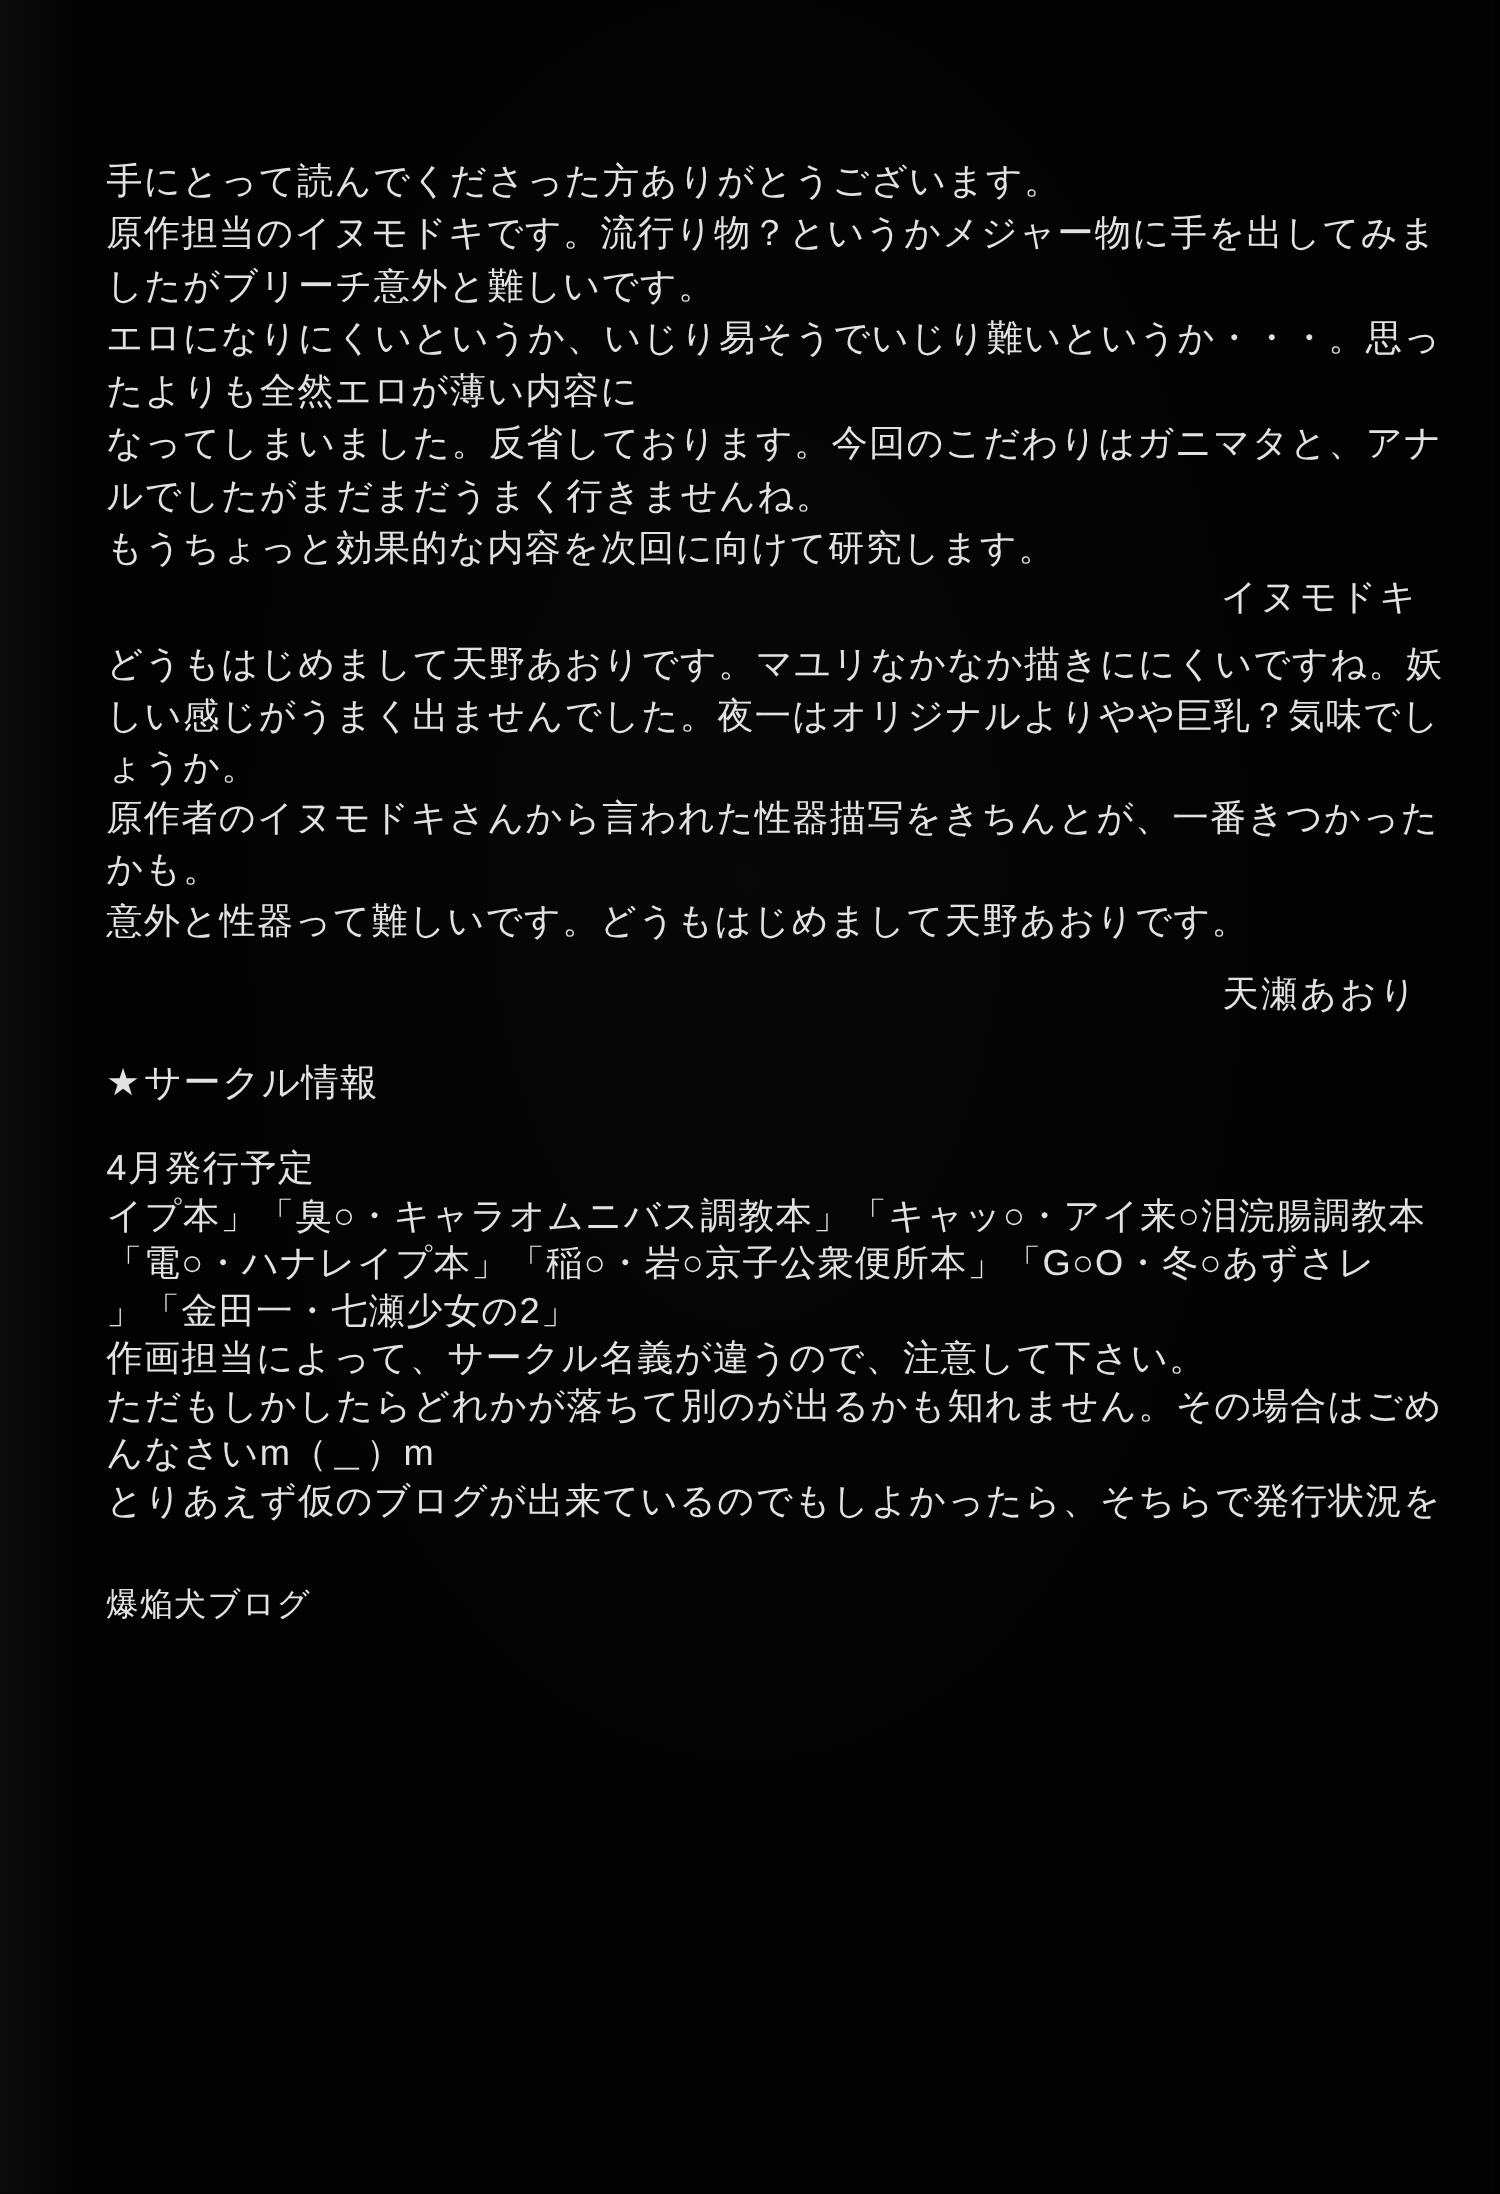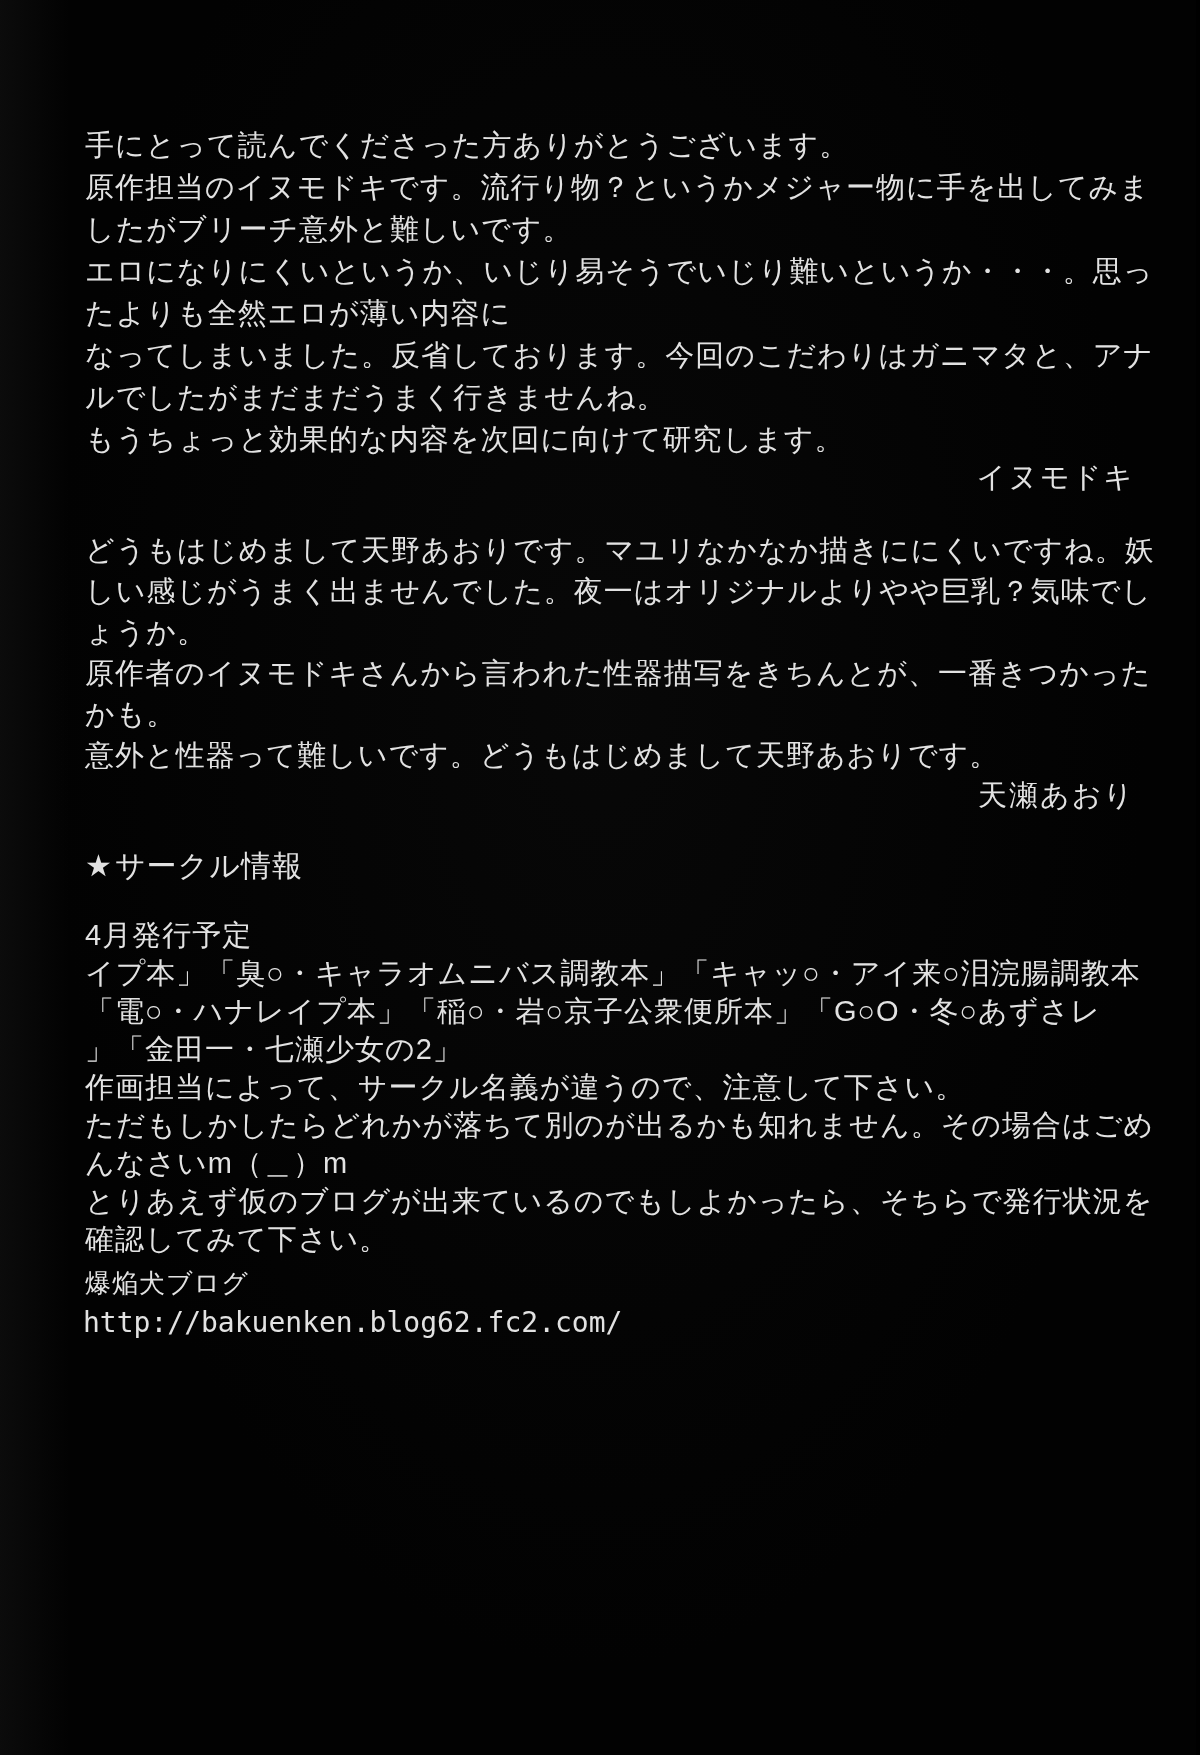--- a/index.html
+++ b/index.html
@@ -30,21 +30,21 @@
     left: 85px;
     width: 1080px;
   }
   .line {
     font-size: 29px;
     line-height: 42px;
     letter-spacing: 1px;
     white-space: nowrap;
   }
   .p1 { top: 124px; }
-  .p2 { top: 530px; }
+  .p2 { top: 512px; }
   .p2 .line { line-height: 41px; }
   .p3 { top: 916px; }
   .p3 .line { line-height: 38px; }
   .sig {
     position: absolute;
     left: 85px;
     width: 1050px;
     text-align: right;
     font-size: 29px;
     letter-spacing: 2px;
@@ -114,19 +114,17 @@
 
   <section class="block p3">
     <div class="line">4月発行予定</div>
     <div class="line">イプ本」「臭○・キャラオムニバス調教本」「キャッ○・アイ来○泪浣腸調教本</div>
     <div class="line">「電○・ハナレイプ本」「稲○・岩○京子公衆便所本」「G○O・冬○あずさレ</div>
     <div class="line">」「金田一・七瀬少女の2」</div>
     <div class="line">作画担当によって、サークル名義が違うので、注意して下さい。</div>
     <div class="line">ただもしかしたらどれかが落ちて別のが出るかも知れません。その場合はごめ</div>
     <div class="line">んなさいm（＿）m</div>
     <div class="line">とりあえず仮のブログが出来ているのでもしよかったら、そちらで発行状況を</div>
-    <div class="line">確認してみて下さい。</div>
   </section>
 
   <div class="blog-name">爆焔犬ブログ</div>
-  <div class="blog-url">http://bakuenken.blog62.fc2.com/</div>
 
 </div>
 
 </body></html>

